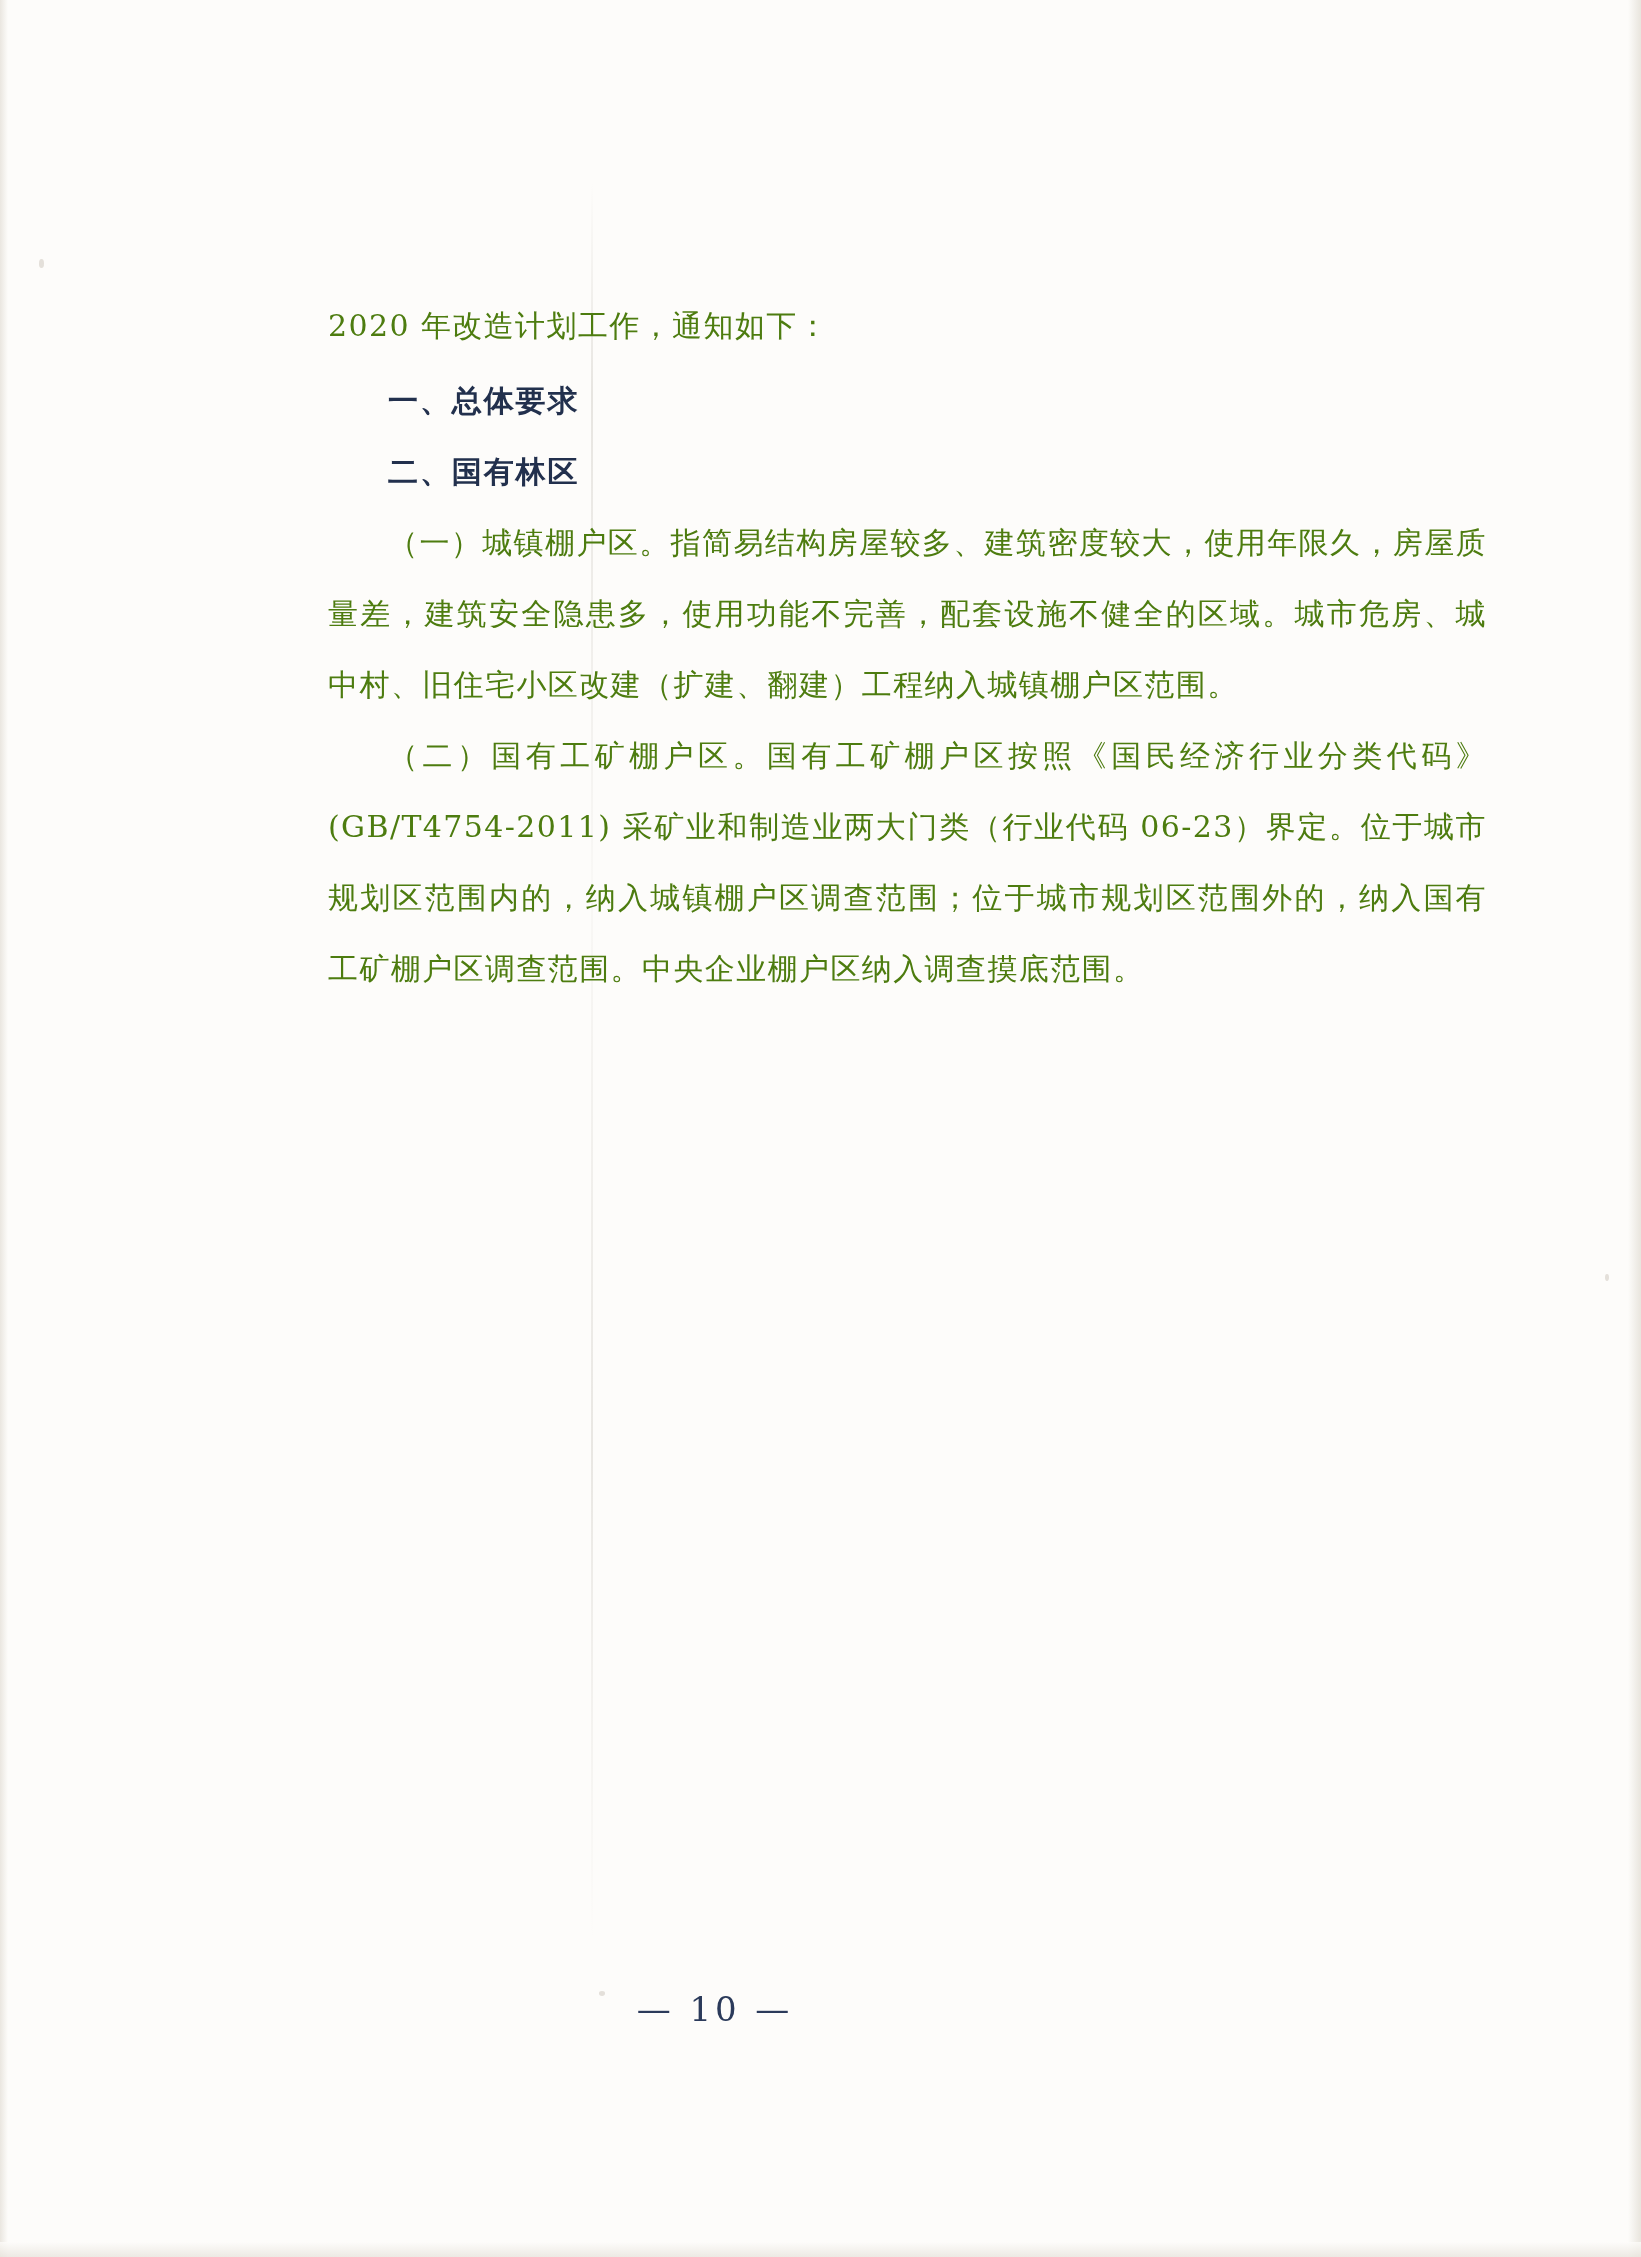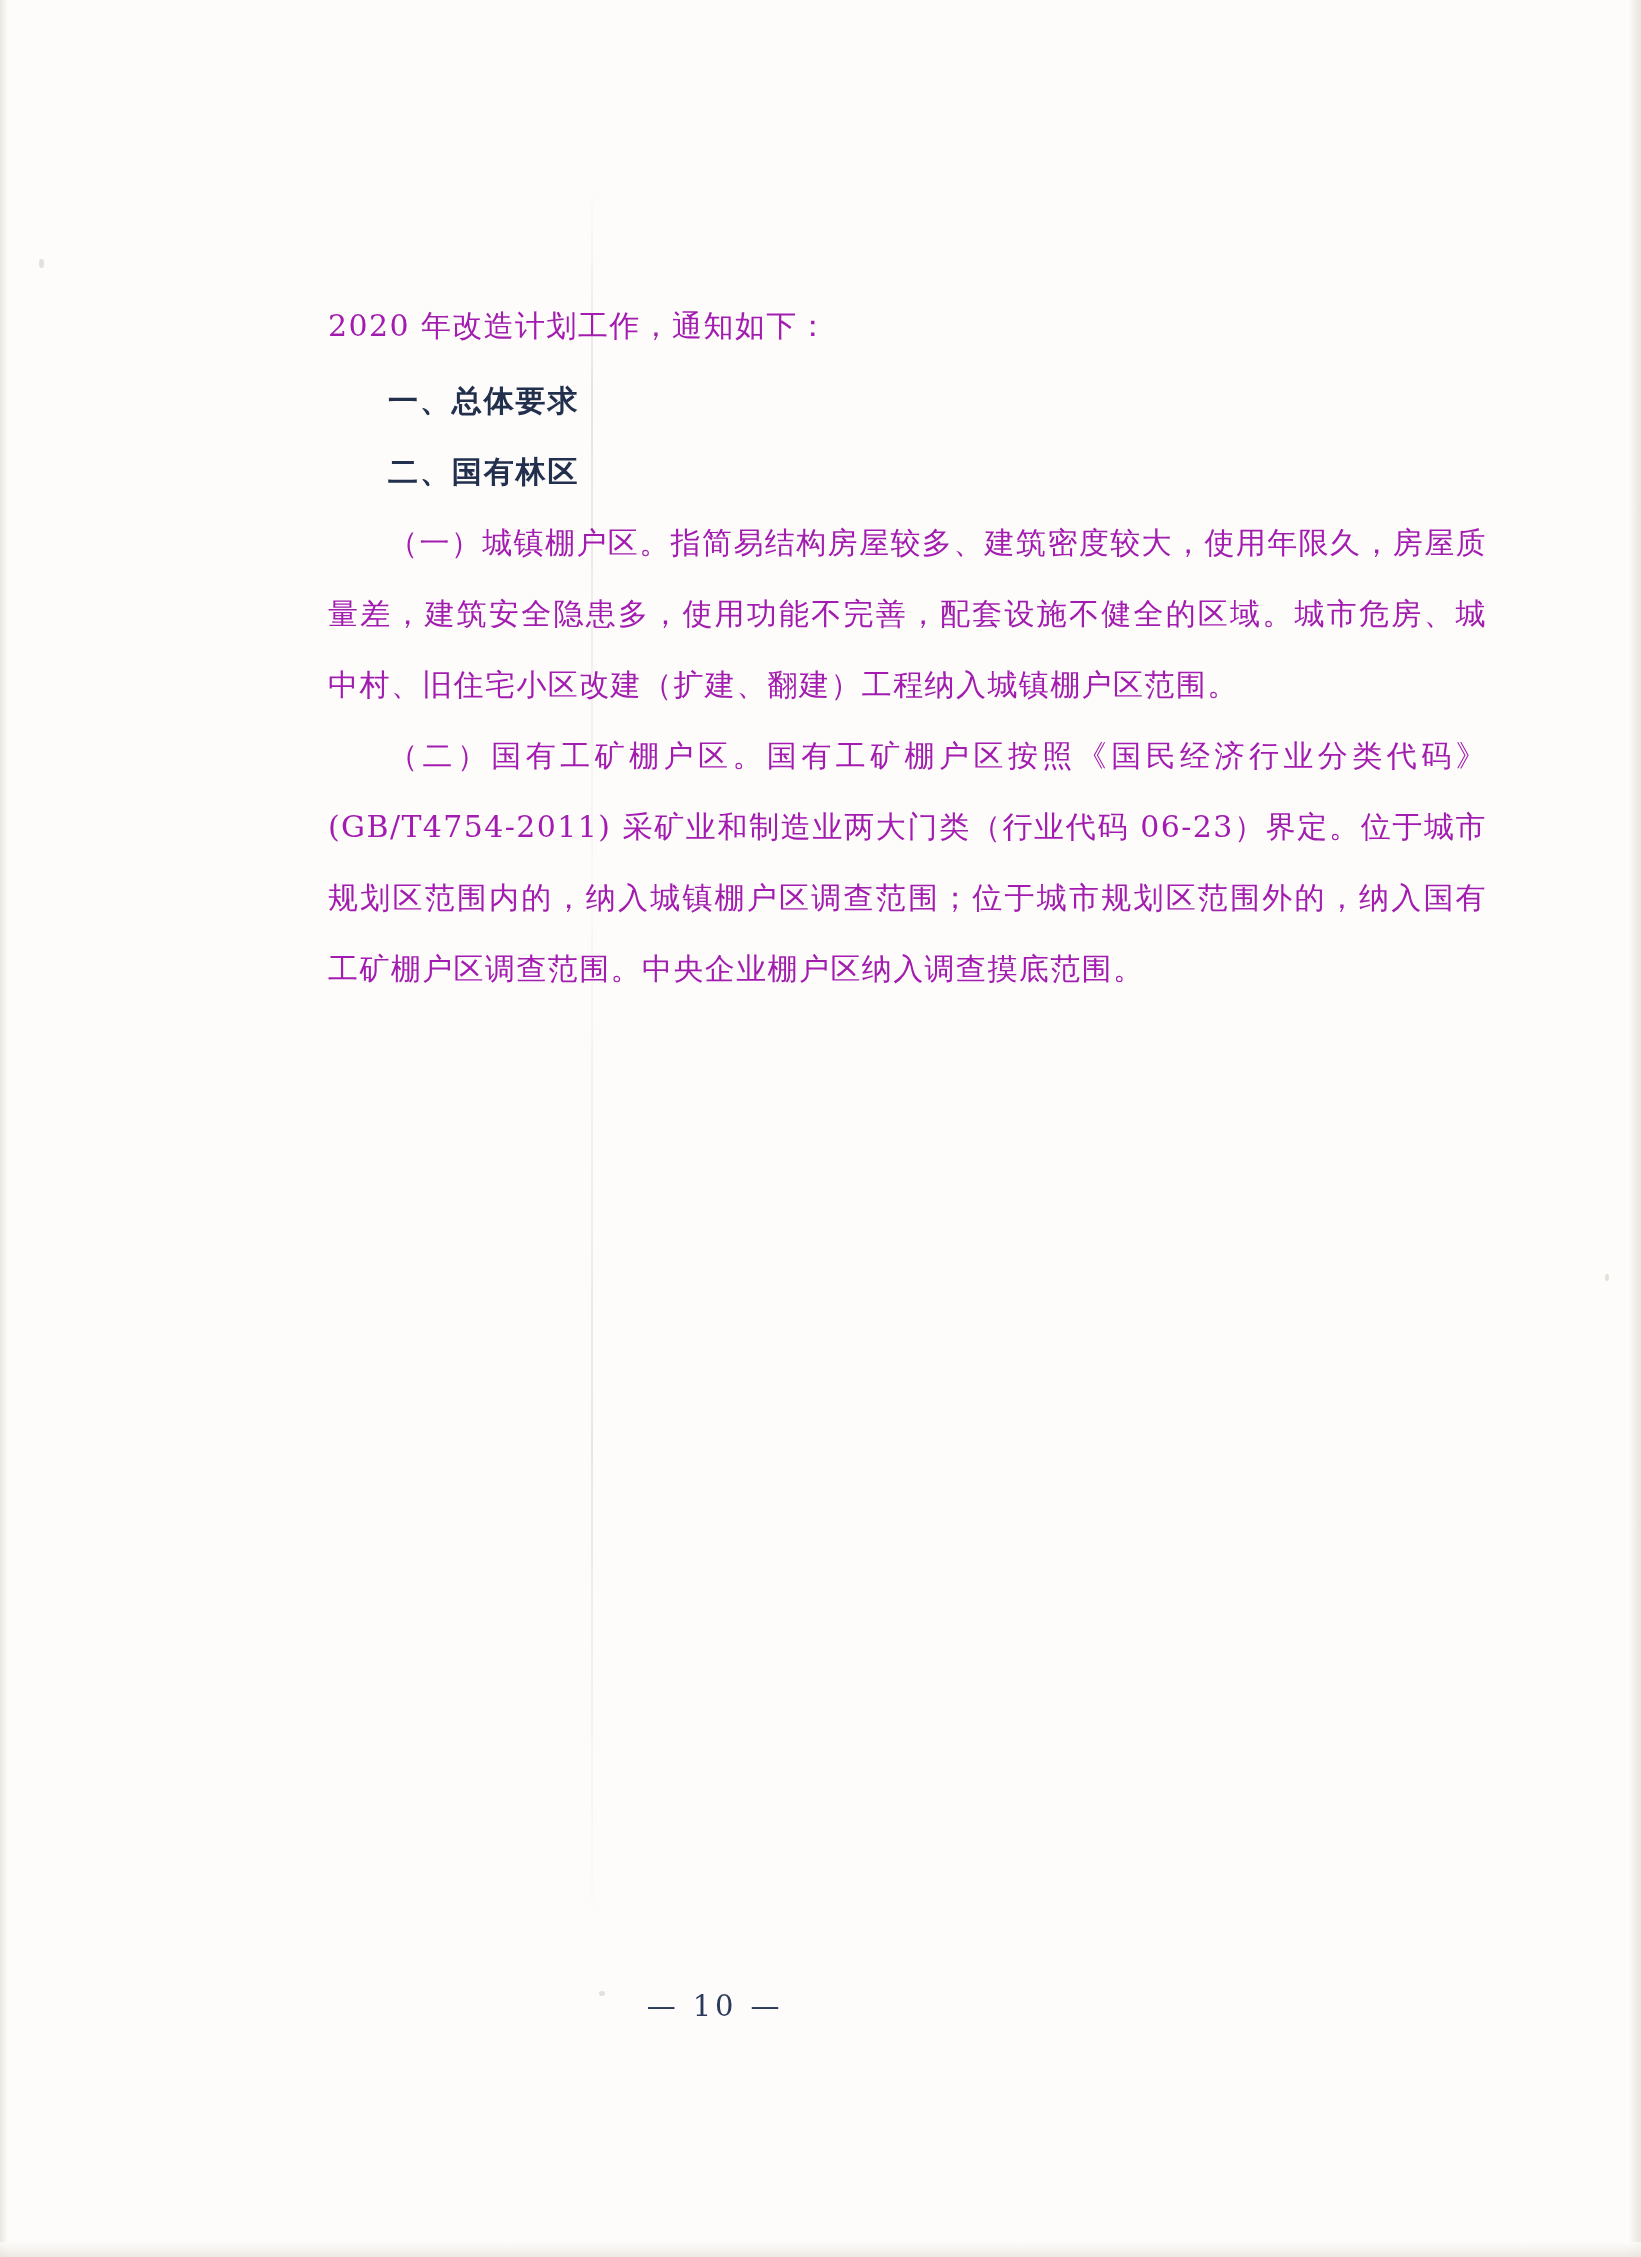--- a/index.html
+++ b/index.html
@@ -43,21 +43,21 @@
     opacity: .8;
   }
   .content {
     position: absolute;
     left: 328px;
     top: 290px;
     width: 1159px;
   }
   p {
     margin: 0;
-    color: #a21caf;
+    color: #4d7c0f;
     font-size: 30px;
     line-height: 71px;
     letter-spacing: 1.4px;
     text-align: justify;
     text-justify: inter-character;
     font-family: "DejaVu Serif", serif;
   }
   p.indent {
     text-indent: 60px;
   }
@@ -72,21 +72,21 @@
     font-family: Liberation Sans, sans-serif;
   }
   .gap-sm { height: 3.9px; }
   .pagenum {
     position: absolute;
     left: 0;
     top: 1989px;
     width: 1430px;
     text-align: center;
     color: #2b3a5a;
-    font-size: 29px;
+    font-size: 34px;
     letter-spacing: 3.9px;
     font-family: "DejaVu Serif", serif;
   }
   .pagenum span { display: inline-block; }
   
   .speck {
     position: absolute;
     background: #cfc9bf;
     opacity: .55;
     border-radius: 50%;

